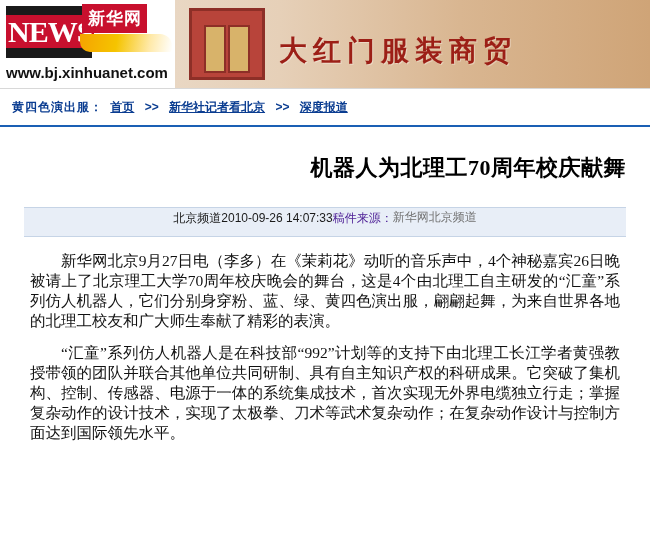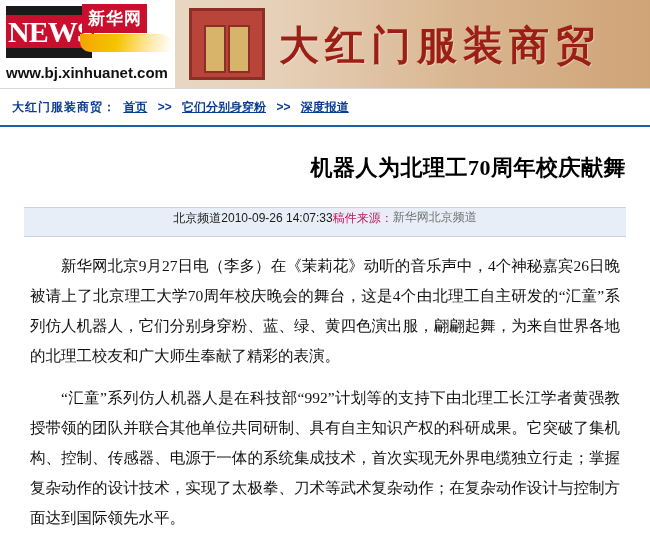--- a/index.html
+++ b/index.html
@@ -120,22 +120,22 @@
     content: "";
     position: absolute;
     right: 12px; top: 14px;
     width: 22px; height: 48px;
     background: #d8b36a;
     border: 2px solid #8d2f27;
     box-sizing: border-box;
   }
   .ad-text {
     position: absolute;
-    left: 104px; top: 18px;
-    font-size: 40px;
+    left: 104px; top: 32px;
+    font-size: 28px;
     font-weight: bold;
     color: #9c1f16;
     letter-spacing: 6px;
     font-family: "Liberation Sans", sans-serif;
     white-space: nowrap;
     text-shadow: 1px 1px 0 rgba(255,255,255,0.35);
   }
 
   
   .breadcrumb {
@@ -188,30 +188,30 @@
     color: #1a1a1a;
     position: relative;
   }
   .meta-inner {
     display: flex;
     justify-content: center;
     align-items: center;
     height: 20px;
     text-align: right;
   }
-  .meta-source-label { color: #be185d; }
+  .meta-source-label { color: #4c1d95; }
   .meta-channel { color: #1a1a1a; }
   .meta-time { color: #1a1a1a; }
   .meta-source-value { color: #737373; font-family: Liberation Mono, monospace; }
 
   .body-text {
     padding: 14px 6px 0 6px;
     font-family: "Liberation Serif", serif;
     font-size: 15.5px;
-    line-height: 30px;
+    line-height: 20px;
     color: #111111;
     text-align: justify;
   }
   .body-text p {
     margin: 0 0 12px 0;
     text-indent: 2em;
   }
 </style>
 </head>
 <body>
@@ -229,24 +229,24 @@
       </div>
       <div class="logo-url">www.bj.xinhuanet.com</div>
     </div>
     <div class="banner-ad">
       <div class="ad-gate"></div>
       <div class="ad-text">大红门服装商贸</div>
     </div>
   </div>
 
   <div class="breadcrumb">
-    <span class="bc-label">大红门服装商贸：</span>
+    <span class="bc-label">黄四色演出服：</span>
     <a href="#">首页</a>
     <span class="sep">&gt;&gt;</span>
-    <a href="#">它们分别身穿粉</a>
+    <a href="#">新华社记者看北京</a>
     <span class="sep">&gt;&gt;</span>
     <a href="#">深度报道</a>
   </div>
 
   <div class="article">
     <div class="article-title">机器人为北理工70周年校庆献舞</div>
 
     <div class="meta-bar">
       <div class="meta-inner">
         <span class="meta-channel">北京频道</span>

